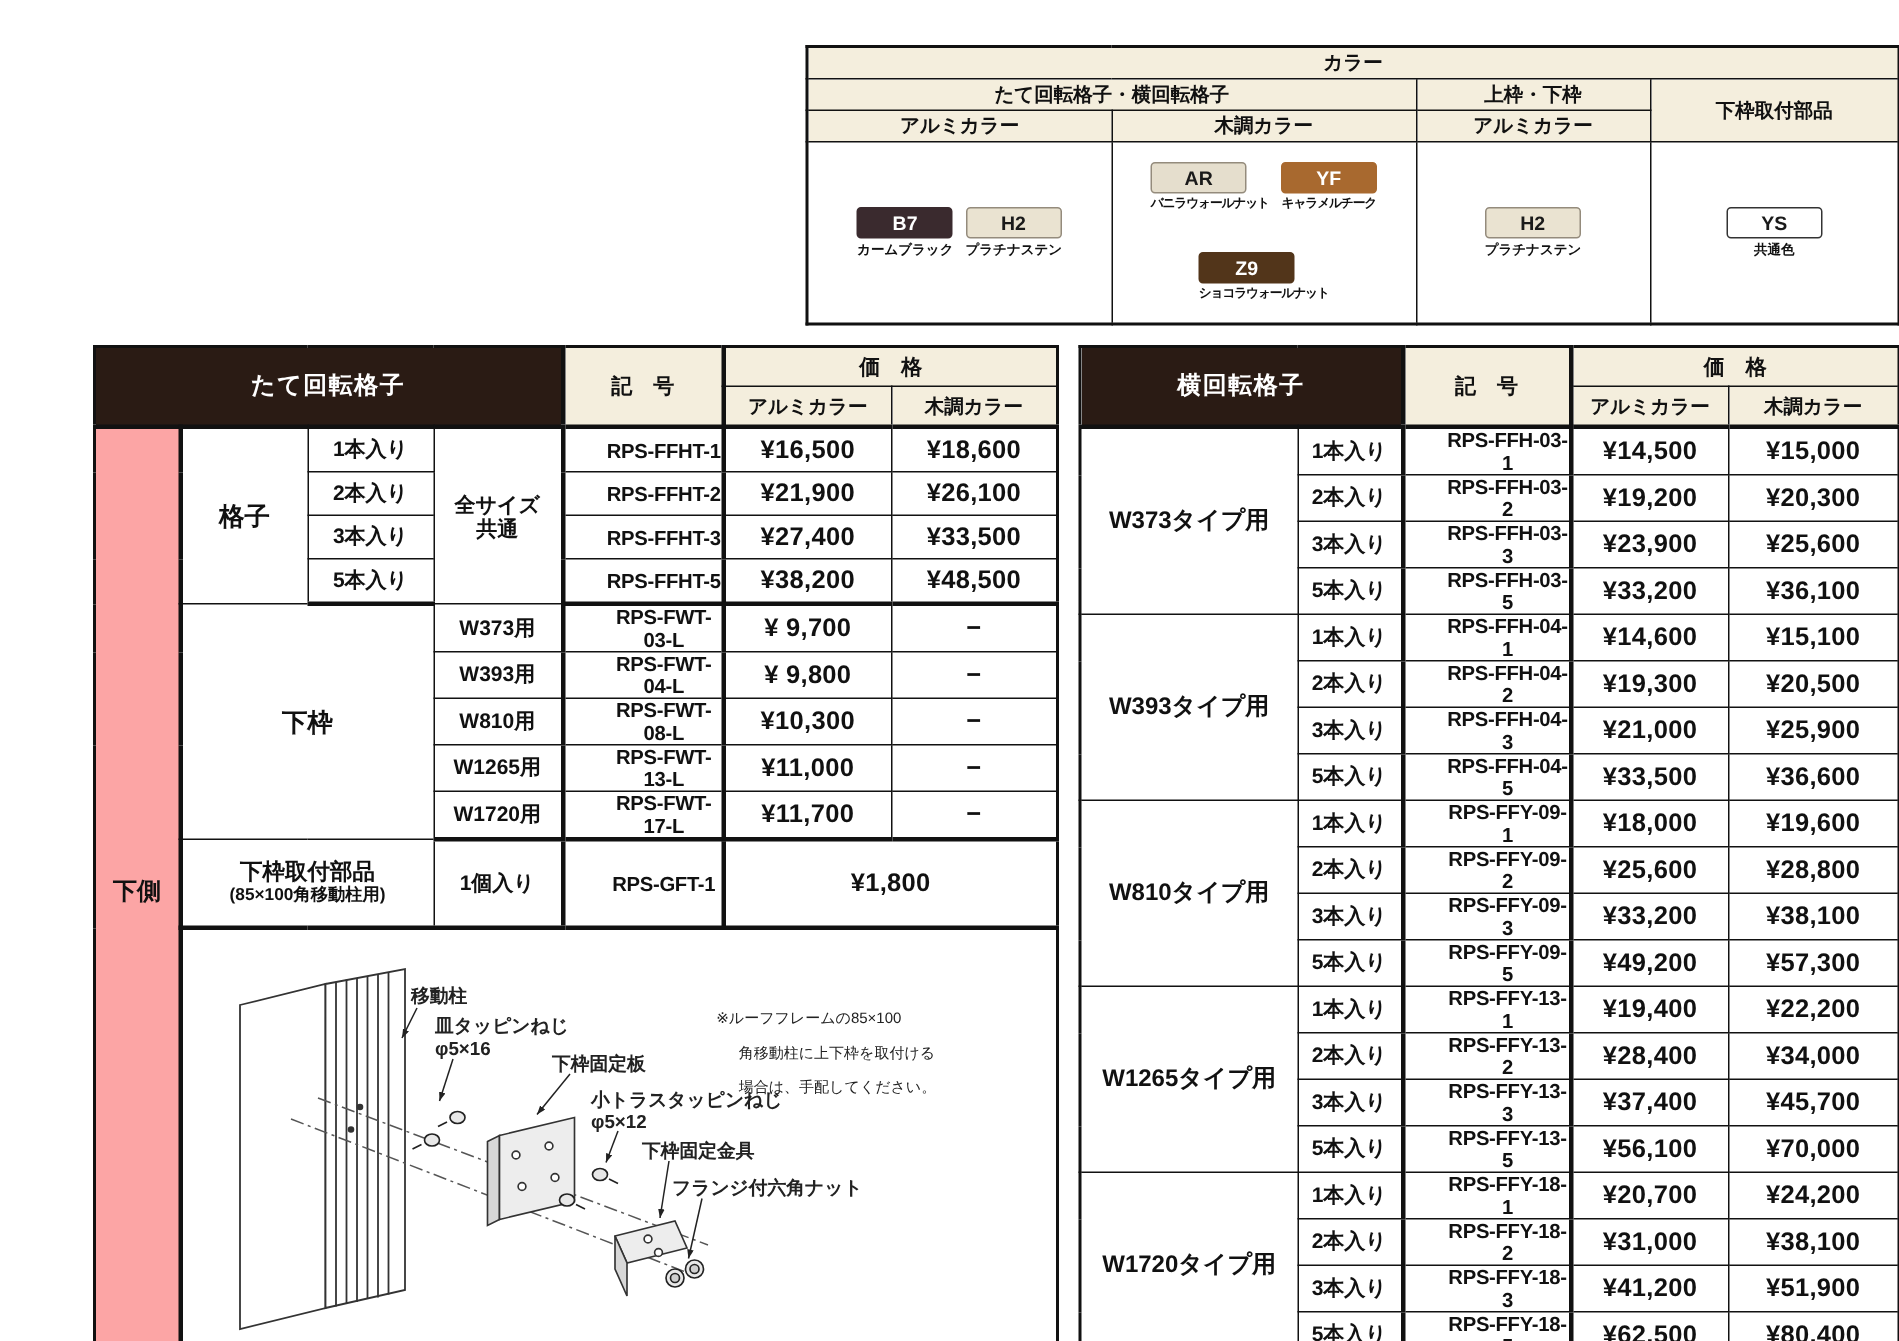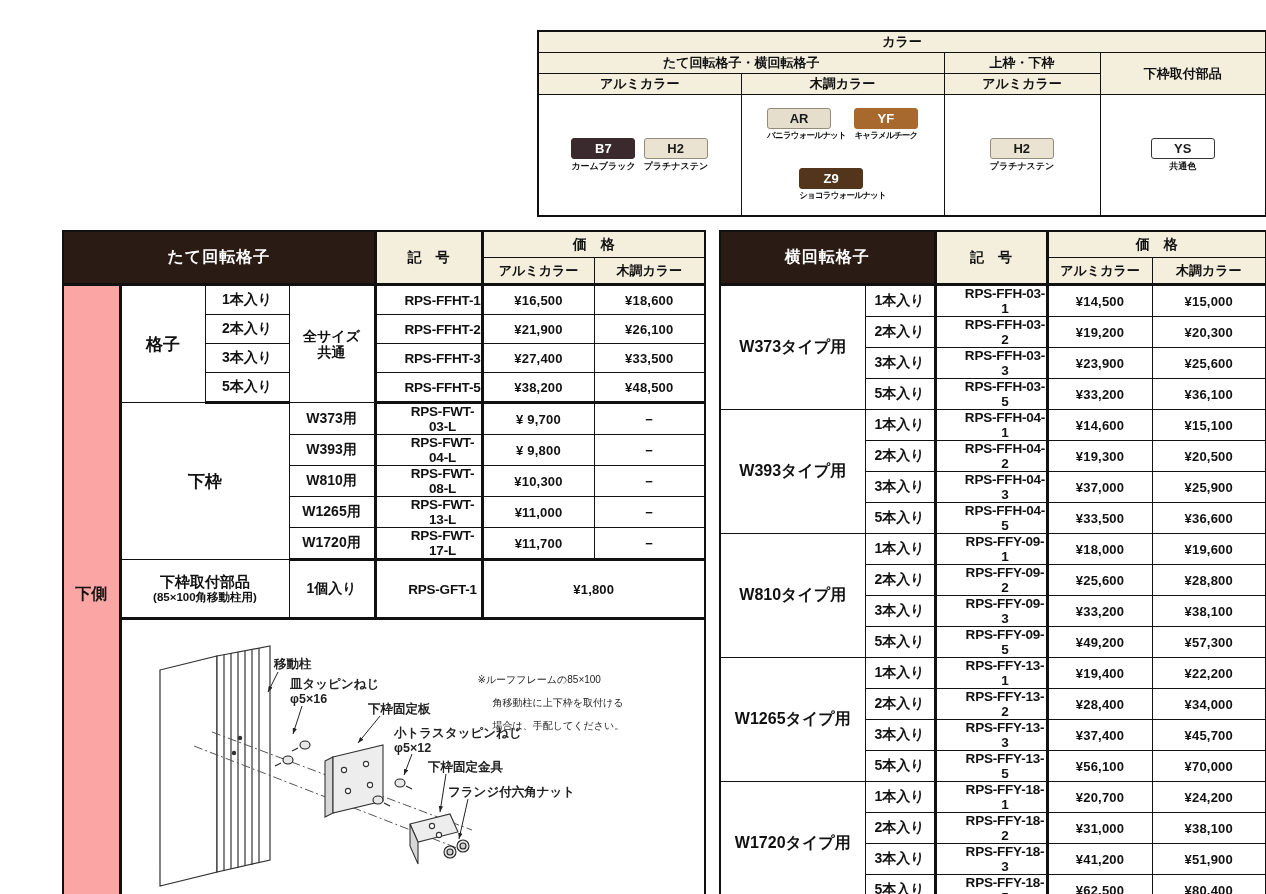--- a/index.html
+++ b/index.html
@@ -28,21 +28,21 @@
   .cream.sub{font-size:13px;}
   .hb{border-bottom:3px solid #111;}
   .bl3{border-left:3px solid #111;}
   .br3{border-right:3px solid #111;}
   tr.sec-end td{border-bottom:3px solid #111;}
   td.side{font-weight:bold;font-size:16px;background:#fca5a5;font-family:Liberation Mono, monospace;}
   td.lbl{font-weight:bold;font-size:14px;background:#fff;}
   td.lbl.big{font-size:17px;}
   td.glbl{font-weight:bold;font-size:16px;background:#fff;}
   td.code{font-size:13.5px;font-weight:bold;letter-spacing:-0.2px;background:#fff;padding-left:28px;}
-  td.price{font-size:13px;font-weight:bold;background:#fff;letter-spacing:0.2px;}
+  td.price{font-size:17px;font-weight:bold;background:#fff;letter-spacing:0.2px;}
   td.parts-lbl div.l1{font-weight:bold;font-size:15px;line-height:17px;}
   td.parts-lbl div.l2{font-weight:bold;font-size:11.5px;line-height:14px;}
   .two-line div{line-height:16px;font-weight:bold;font-size:14px;}
   #left-table tr.r29 td{height:28px;}
   #left-table tr.r57 td{height:56px;}
   #right-table tbody td{height:29px;}
 
   
   td.diagram-cell{height:283px;position:relative;background:#fff;}
   .diagram-wrap{position:relative;width:583px;height:283px;}
@@ -312,21 +312,21 @@
         </tr>
         <tr>
           <td class="lbl">2本入り</td>
           <td class="code bl3 br3">RPS-FFH-04-2</td>
           <td class="price">¥19,300</td>
           <td class="price">¥20,500</td>
         </tr>
         <tr>
           <td class="lbl">3本入り</td>
           <td class="code bl3 br3">RPS-FFH-04-3</td>
-          <td class="price">¥37,000</td>
+          <td class="price">¥21,000</td>
           <td class="price">¥25,900</td>
         </tr>
         <tr>
           <td class="lbl">5本入り</td>
           <td class="code bl3 br3">RPS-FFH-04-5</td>
           <td class="price">¥33,500</td>
           <td class="price">¥36,600</td>
         </tr>
         <tr>
           <td class="glbl" rowspan="4">W810タイプ用</td>

